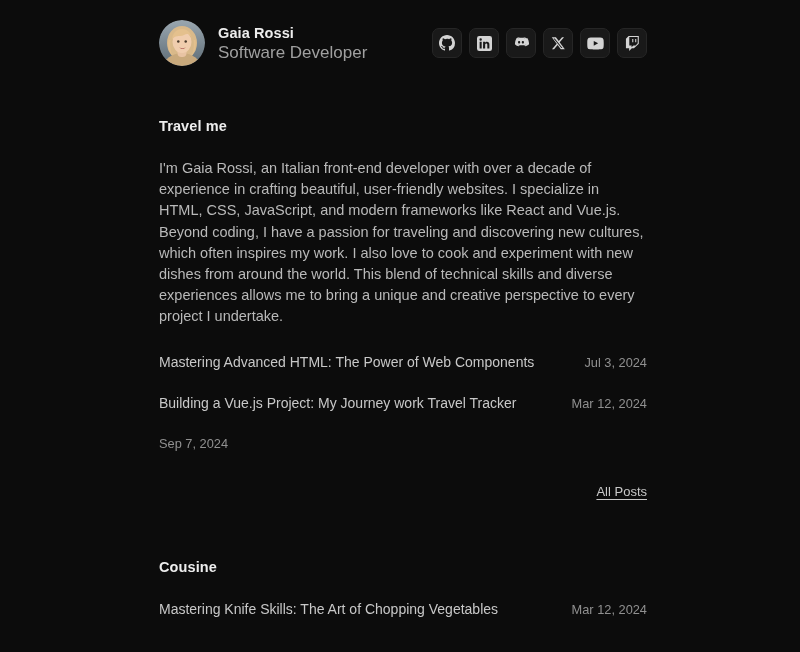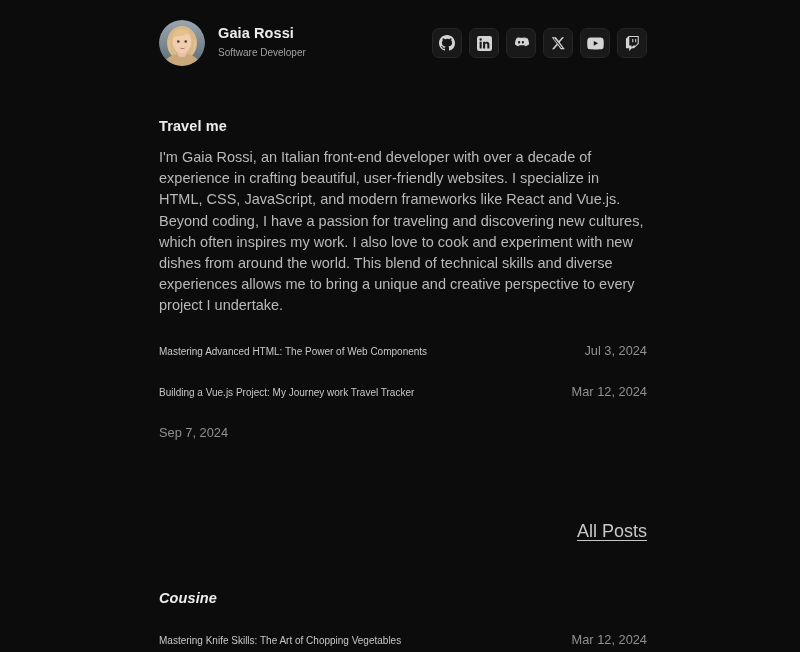--- a/index.html
+++ b/index.html
@@ -50,21 +50,21 @@
   .names { display: flex; flex-direction: column; gap: 2px; }
   .name {
     color: #ededed;
     font-size: 14.5px;
     font-weight: bold;
     line-height: 17px;
     letter-spacing: 0.1px;
   }
   .role {
     color: #a0a0a0;
-    font-size: 10px;
+    font-size: 17px;
     line-height: 17px;
   }
 
   .socials {
     display: flex;
     gap: 7px;
     align-items: center;
   }
   .social {
     width: 30px;
@@ -85,61 +85,60 @@
     color: #ededed;
     font-size: 14.5px;
     font-weight: bold;
     letter-spacing: 0.1px;
   }
   #about-heading { margin-top: 52px; }
   .about-text {
     color: #b9b9b9;
     font-size: 14.5px;
     line-height: 21.2px;
-    margin-top: 13px;
+    margin-top: 24px;
     width: 486px;
   }
 
   #featured-heading { margin-top: 46px; }
-  #cousine-heading { margin-top: 48px; font-style: italic; }
+  #cousine-heading { margin-top: 60px; }
 
   .post-list { margin-top: 14px; }
   .post-row {
     display: flex;
     align-items: baseline;
     justify-content: space-between;
     gap: 18px;
     padding: 10px 0;
     cursor: pointer;
   }
   .post-title {
     color: #c8c8c8;
-    font-size: 10px;
+    font-size: 14px;
     line-height: 20px;
     white-space: nowrap;
   }
   .post-date {
     color: #909090;
     font-size: 12.8px;
     line-height: 20px;
     white-space: nowrap;
     flex: none;
   }
   .all-posts-wrap {
     display: flex;
     justify-content: flex-end;
     margin-top: 20px;
   }
   .all-posts {
     color: #c8c8c8;
-    font-size: 18px;
+    font-size: 13px;
     text-decoration: underline;
     text-underline-offset: 3px;
     cursor: pointer;
-    margin-top: 48px;
   }
 </style>
 </head>
 <body>
 
 <div id="page">
   <div class="content">
 
     <div class="header">
       <div class="identity">

